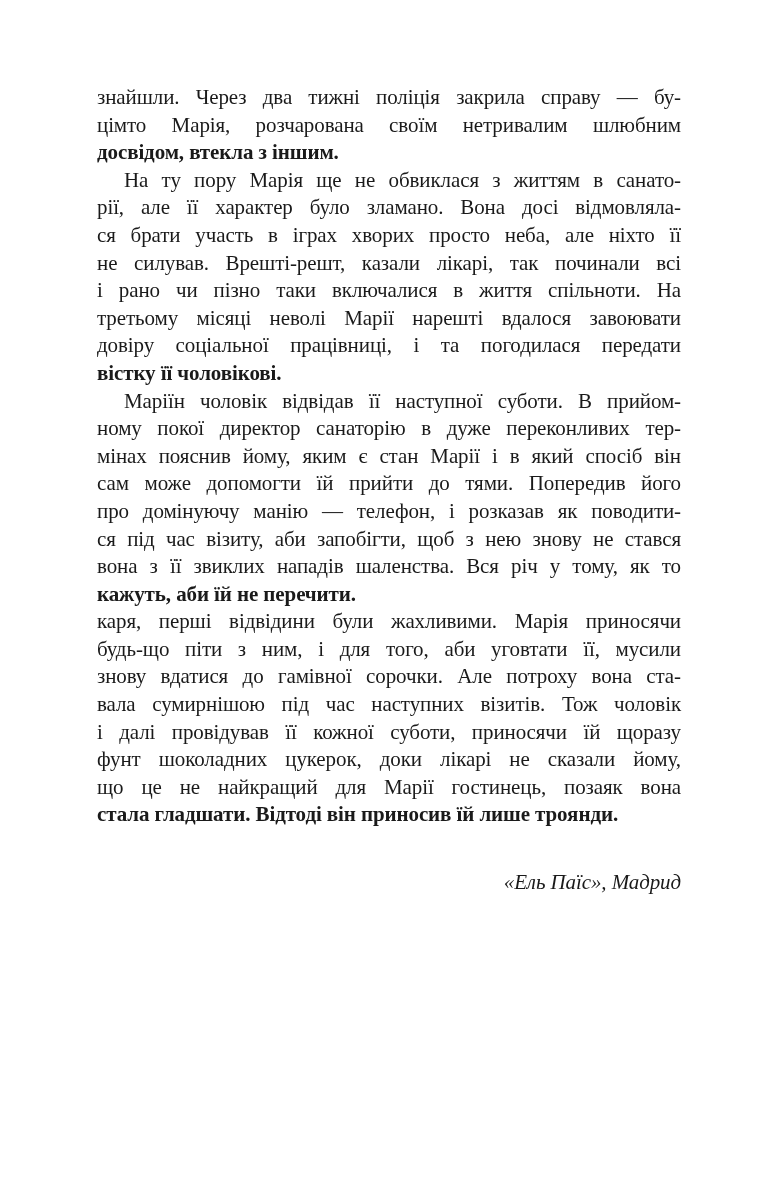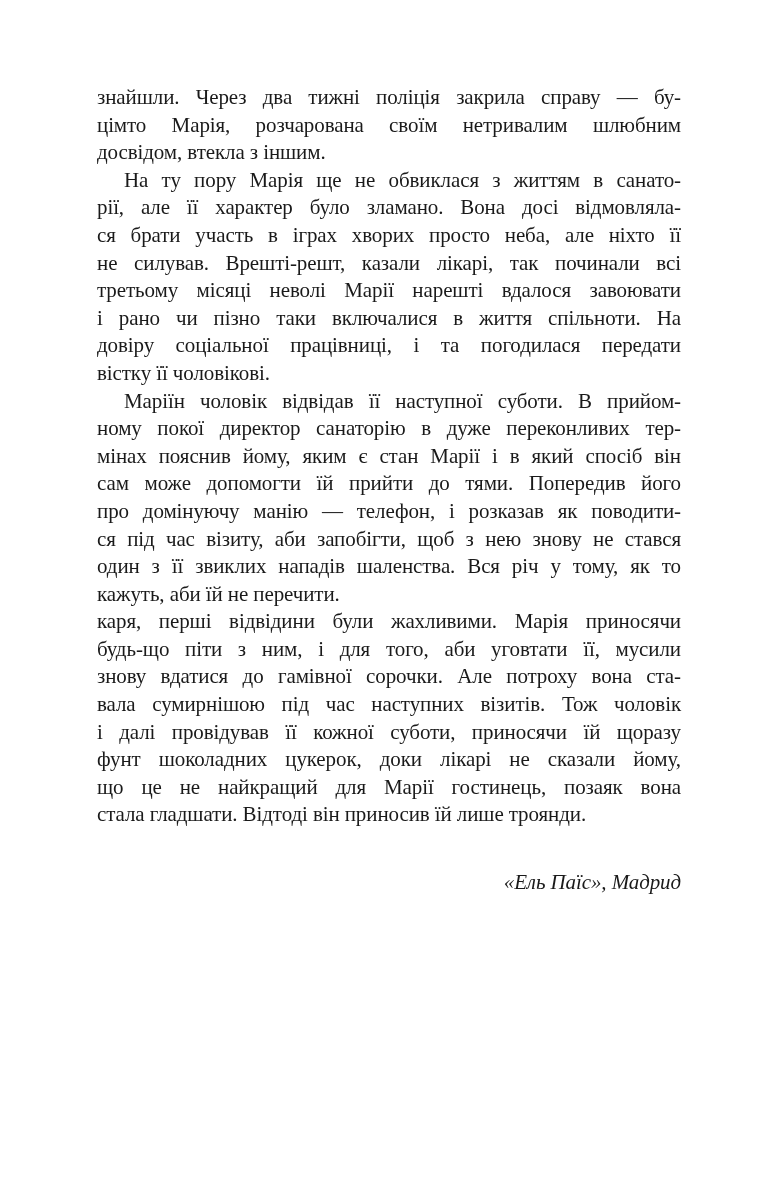--- a/index.html
+++ b/index.html
@@ -36,20 +36,21 @@
     text-align: justify;
     text-align-last: justify;
     -moz-text-align-last: justify;
     white-space: normal;
   }
   .line.indent {
     text-indent: 27px;
   }
   .line.last {
     text-align-last: left;
+    font-weight: bold;
     -moz-text-align-last: left;
   }
   .signature {
     margin-top: 39px;
     text-align: right;
     font-style: italic;
   }
   .signature .sig-line {
     line-height: 29px;
     text-align: right;
@@ -66,33 +67,33 @@
     <div class="paragraph">
         <div class="line">знайшли. Через два тижні поліція закрила справу — бу-</div>
         <div class="line">цімто Марія, розчарована своїм нетривалим шлюбним</div>
         <div class="line last">досвідом, втекла з іншим.</div>
       </div>
       <div class="paragraph">
         <div class="line indent">На ту пору Марія ще не обвиклася з життям в санато-</div>
         <div class="line">рії, але її характер було зламано. Вона досі відмовляла-</div>
         <div class="line">ся брати участь в іграх хворих просто неба, але ніхто її</div>
         <div class="line">не силував. Врешті-решт, казали лікарі, так починали всі</div>
+        <div class="line">і рано чи пізно таки включалися в життя спільноти. На</div>
         <div class="line">третьому місяці неволі Марії нарешті вдалося завоювати</div>
-        <div class="line">і рано чи пізно таки включалися в життя спільноти. На</div>
         <div class="line">довіру соціальної працівниці, і та погодилася передати</div>
         <div class="line last">вістку її чоловікові.</div>
       </div>
       <div class="paragraph">
         <div class="line indent">Маріїн чоловік відвідав її наступної суботи. В прийом-</div>
         <div class="line">ному покої директор санаторію в дуже переконливих тер-</div>
         <div class="line">мінах пояснив йому, яким є стан Марії і в який спосіб він</div>
         <div class="line">сам може допомогти їй прийти до тями. Попередив його</div>
         <div class="line">про домінуючу манію — телефон, і розказав як поводити-</div>
         <div class="line">ся під час візиту, аби запобігти, щоб з нею знову не стався</div>
-        <div class="line">один з її звиклих нападів шаленства. Вся річ у тому, як то</div>
+        <div class="line">вона з її звиклих нападів шаленства. Вся річ у тому, як то</div>
         <div class="line last">кажуть, аби їй не перечити.</div>
       </div>
       <div class="paragraph">
         <div class="line">каря, перші відвідини були жахливими. Марія приносячи</div>
         <div class="line">будь-що піти з ним, і для того, аби уговтати її, мусили</div>
         <div class="line">знову вдатися до гамівної сорочки. Але потроху вона ста-</div>
         <div class="line">вала сумирнішою під час наступних візитів. Тож чоловік</div>
         <div class="line">і далі провідував її кожної суботи, приносячи їй щоразу</div>
         <div class="line">фунт шоколадних цукерок, доки лікарі не сказали йому,</div>
         <div class="line">що це не найкращий для Марії гостинець, позаяк вона</div>

